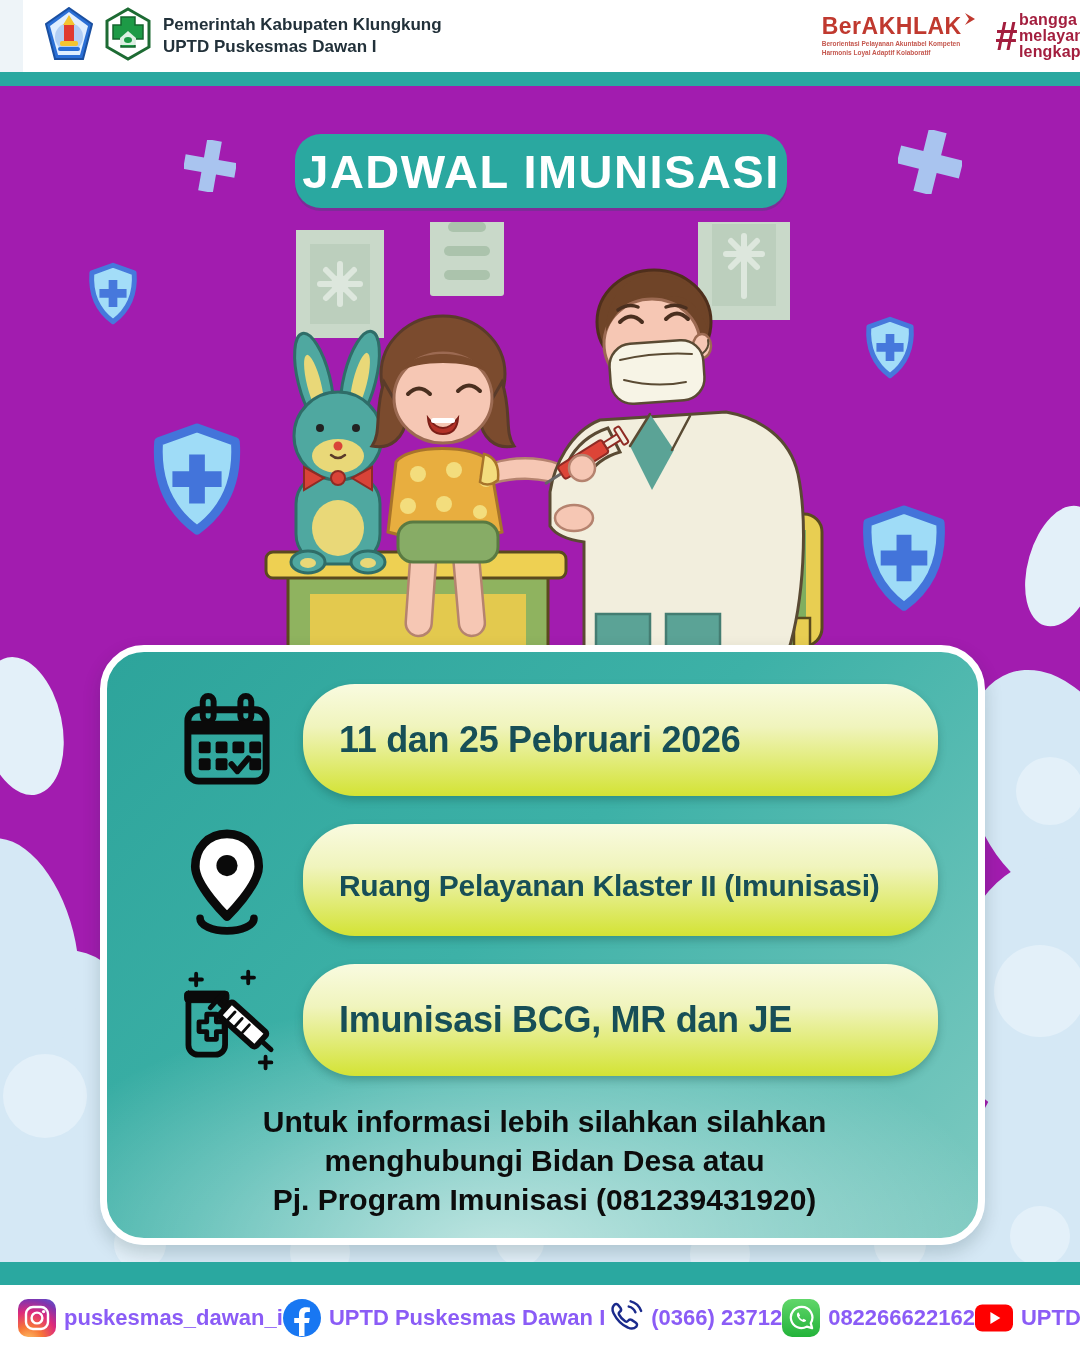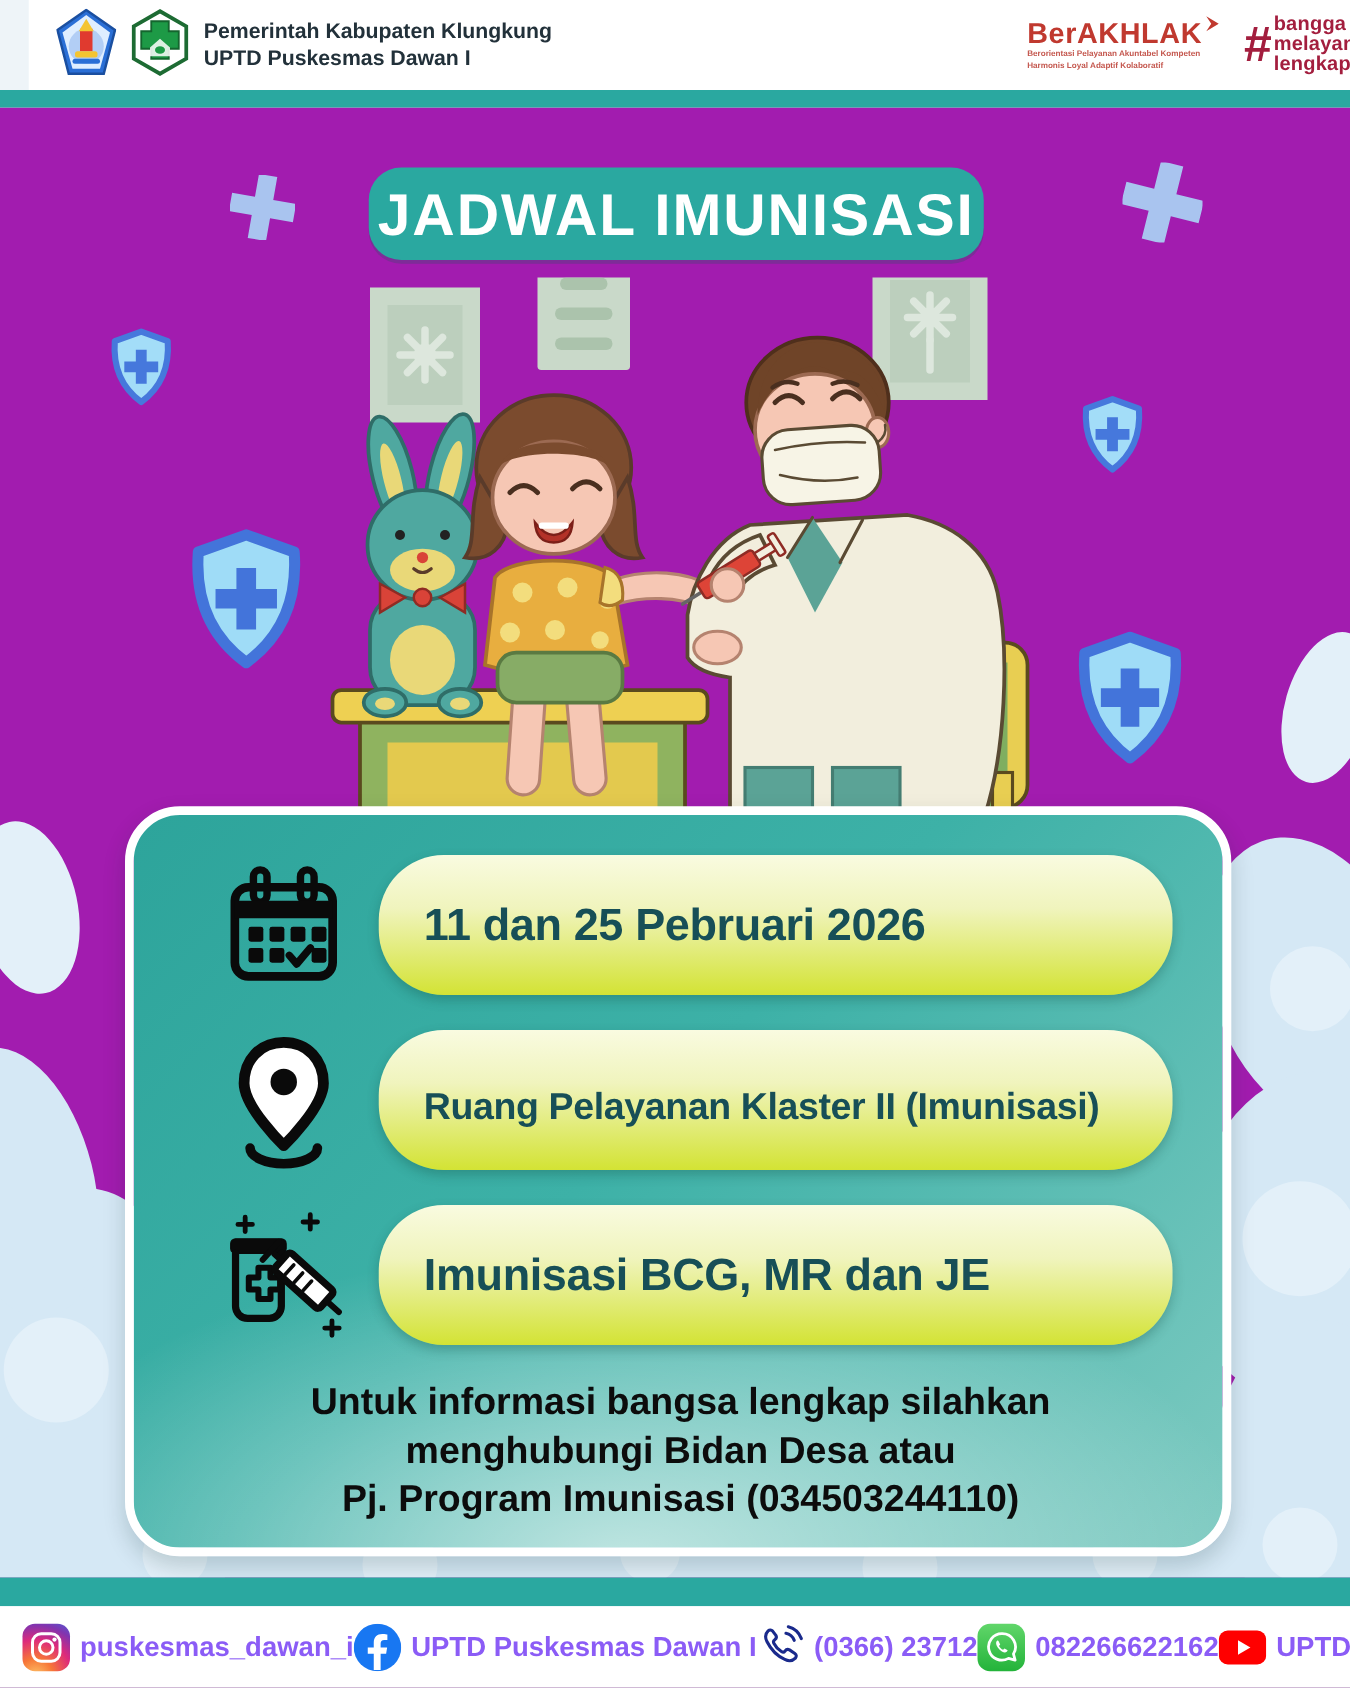--- a/index.html
+++ b/index.html
@@ -362,23 +362,23 @@
               </g>
             </g>
           </svg>
         </div>
         <div class="pill">
           <span class="text-lg">Imunisasi BCG, MR dan JE</span>
         </div>
       </div>
 
       <div class="card-info">
-        <div>Untuk informasi bangsa lengkap silahkan</div>
+        <div>Untuk informasi lebih silahkan silahkan</div>
         <div>menghubungi Bidan Desa atau</div>
-        <div>Pj. Program Imunisasi (034503244110)</div>
+        <div>Pj. Program Imunisasi (081239431920)</div>
       </div>
     </div>
   </div>
 
   <div class="bottom-stripe"></div>
   <div class="footer">
 
     <div class="footer-item">
       <span class="fi-icon">
         <span class="ig-bg">

